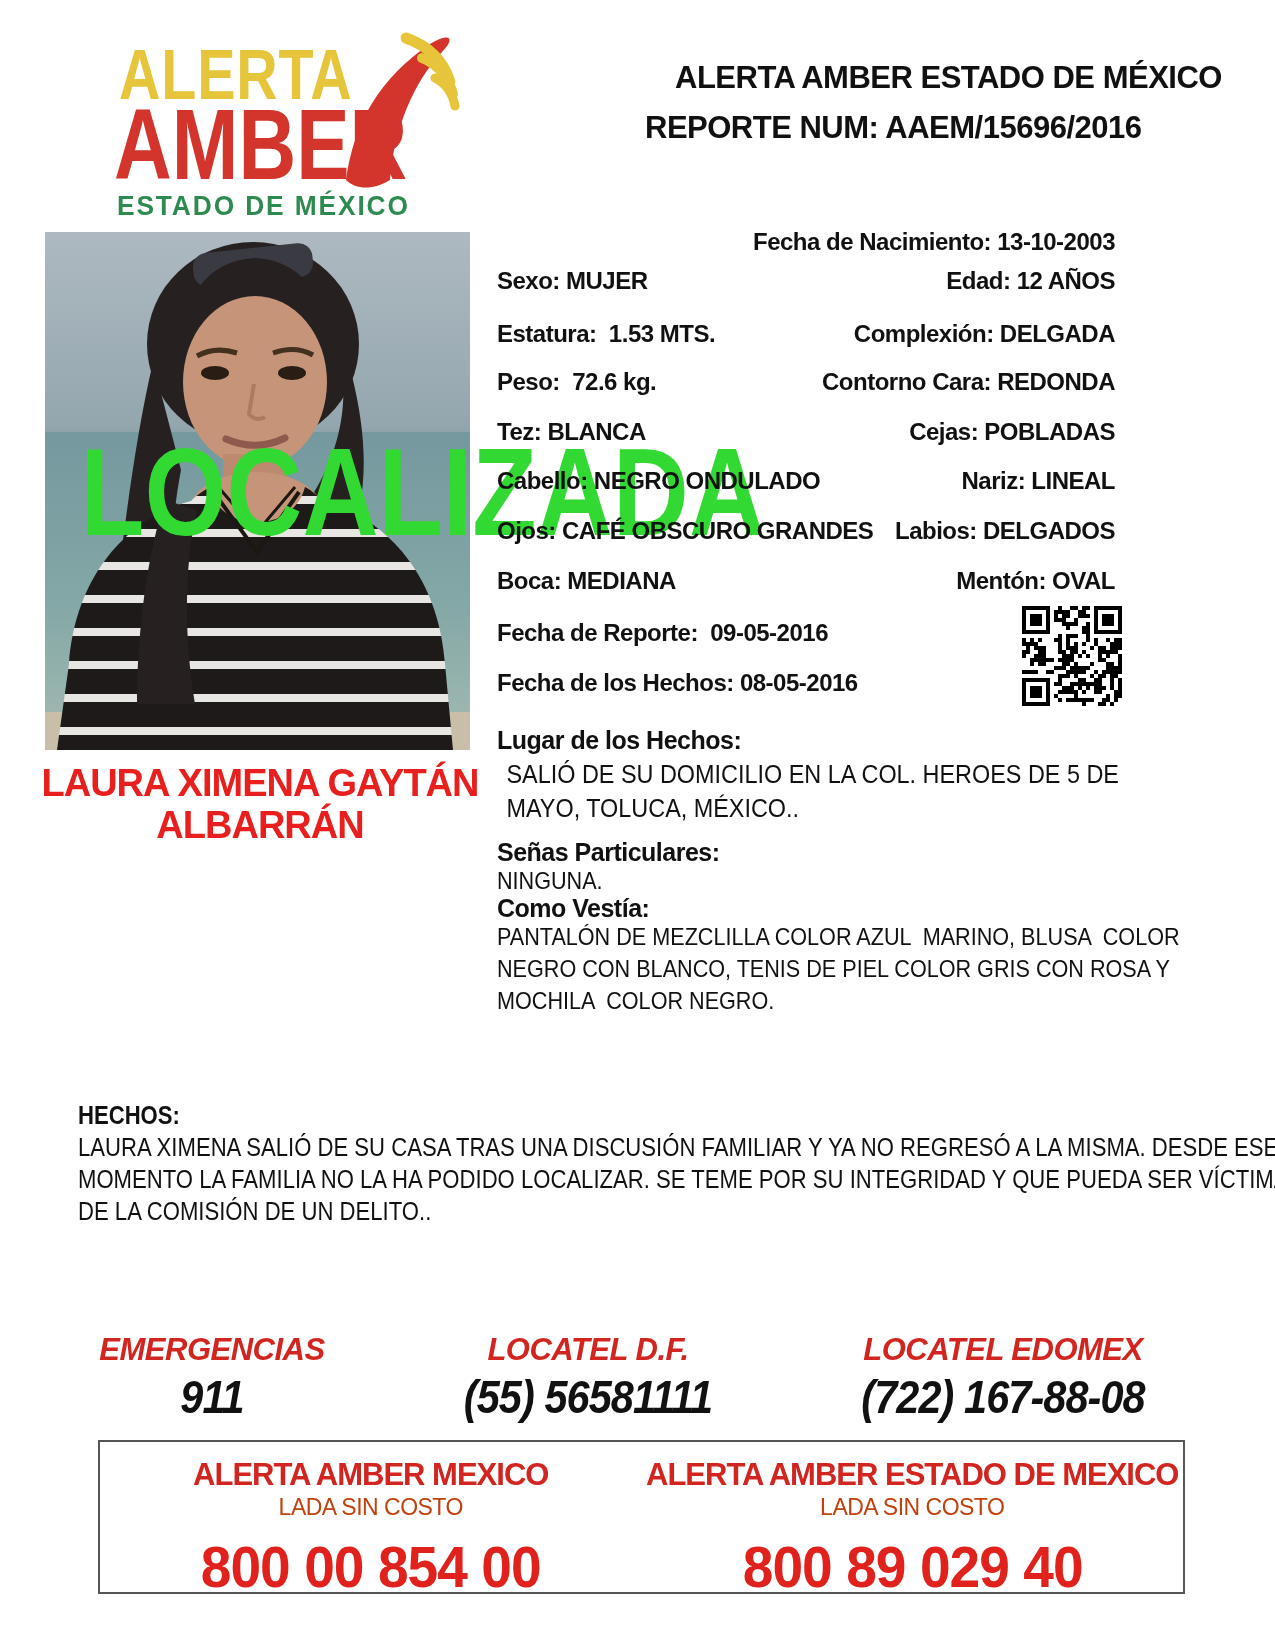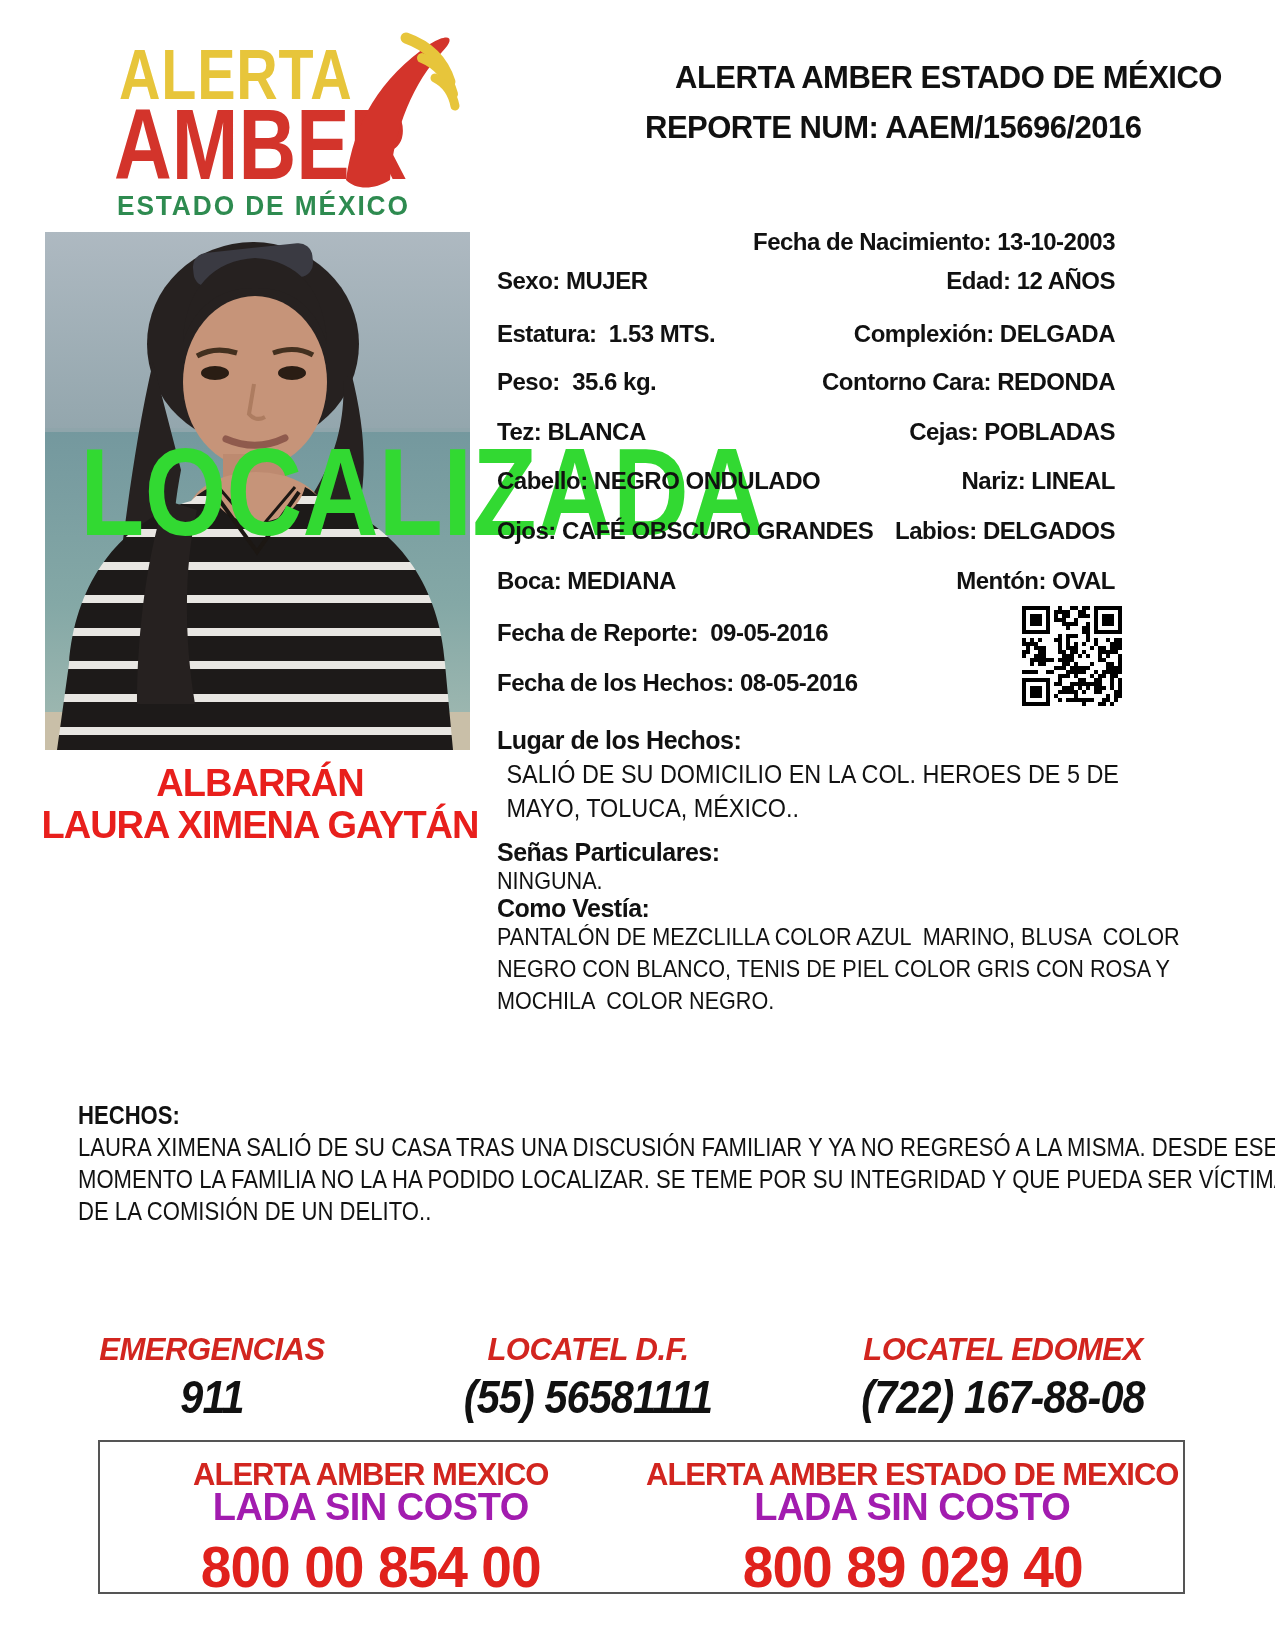--- a/index.html
+++ b/index.html
@@ -65,21 +65,21 @@
   .em-number{font-size:46px;font-weight:bold;color:#111;letter-spacing:-1px;
     transform:scaleX(.9);transform-origin:center top;margin-top:2px;white-space:pre;}
   .em-1{left:52px;} .em-2{left:428px;} .em-3{left:843px;}
   
   .hotline-box{
     position:absolute;left:98px;top:1440px;width:1083px;height:150px;
     border:2px solid #555;display:flex;z-index:10;background:#fff;
   }
   .hot-col{width:50%;text-align:center;padding-top:16px;}
   .hot-title{font-size:31px;font-weight:bold;color:#d2251f;letter-spacing:-1px;line-height:33px;}
-  .hot-sub{font-size:38px;font-weight:bold;color:#a21caf;letter-spacing:-.5px;line-height:32px;}
+  .hot-sub{font-size:23px;font-weight:normal;color:#c2410c;letter-spacing:-.5px;line-height:32px;}
   .hot-number{font-size:58px;font-weight:bold;color:#e0211c;letter-spacing:-1px;
     transform:scaleX(.95);transform-origin:center top;margin-top:10px;white-space:pre;}
 </style>
 </head>
 <body>
 
 <div class="page">
 
   <div class="logo">
     <div class="logo-alerta">ALERTA</div>
@@ -146,37 +146,37 @@
       <path d="M170,262 L212,320 L254,260" stroke="#1c1713" stroke-width="4" fill="none"></path>
       <path d="M175,257 L212,300 L250,255" stroke="#1c1713" stroke-width="3" fill="none"></path>
 
       <path d="M120,268 C100,330 92,410 92,472 L150,472 C138,400 140,330 152,278 Z" fill="#262120"></path>
     </g>
   </svg>
 
   <div class="localizada">LOCALIZADA</div>
 
   <div class="person-name">
+    <div>LAURA XIMENA GAYTÁN</div>
     <div>ALBARRÁN</div>
-    <div>LAURA XIMENA GAYTÁN</div>
   </div>
 
   <div class="birth-row">Fecha de Nacimiento: 13-10-2003</div>
 
   <div class="fields">
     <div class="frow" style="top:267px">
       <span class="fl">Sexo: MUJER</span>
       <span class="fr">Edad: 12 AÑOS</span>
     </div>
     <div class="frow" style="top:320px">
       <span class="fl">Estatura:  1.53 MTS.</span>
       <span class="fr">Complexión: DELGADA</span>
     </div>
     <div class="frow" style="top:368px">
-      <span class="fl">Peso:  35.6 kg.</span>
+      <span class="fl">Peso:  72.6 kg.</span>
       <span class="fr">Contorno Cara: REDONDA</span>
     </div>
     <div class="frow" style="top:418px">
       <span class="fl">Tez: BLANCA</span>
       <span class="fr">Cejas: POBLADAS</span>
     </div>
     <div class="frow" style="top:467px">
       <span class="fl">Cabello: NEGRO ONDULADO</span>
       <span class="fr">Nariz: LINEAL</span>
     </div>

